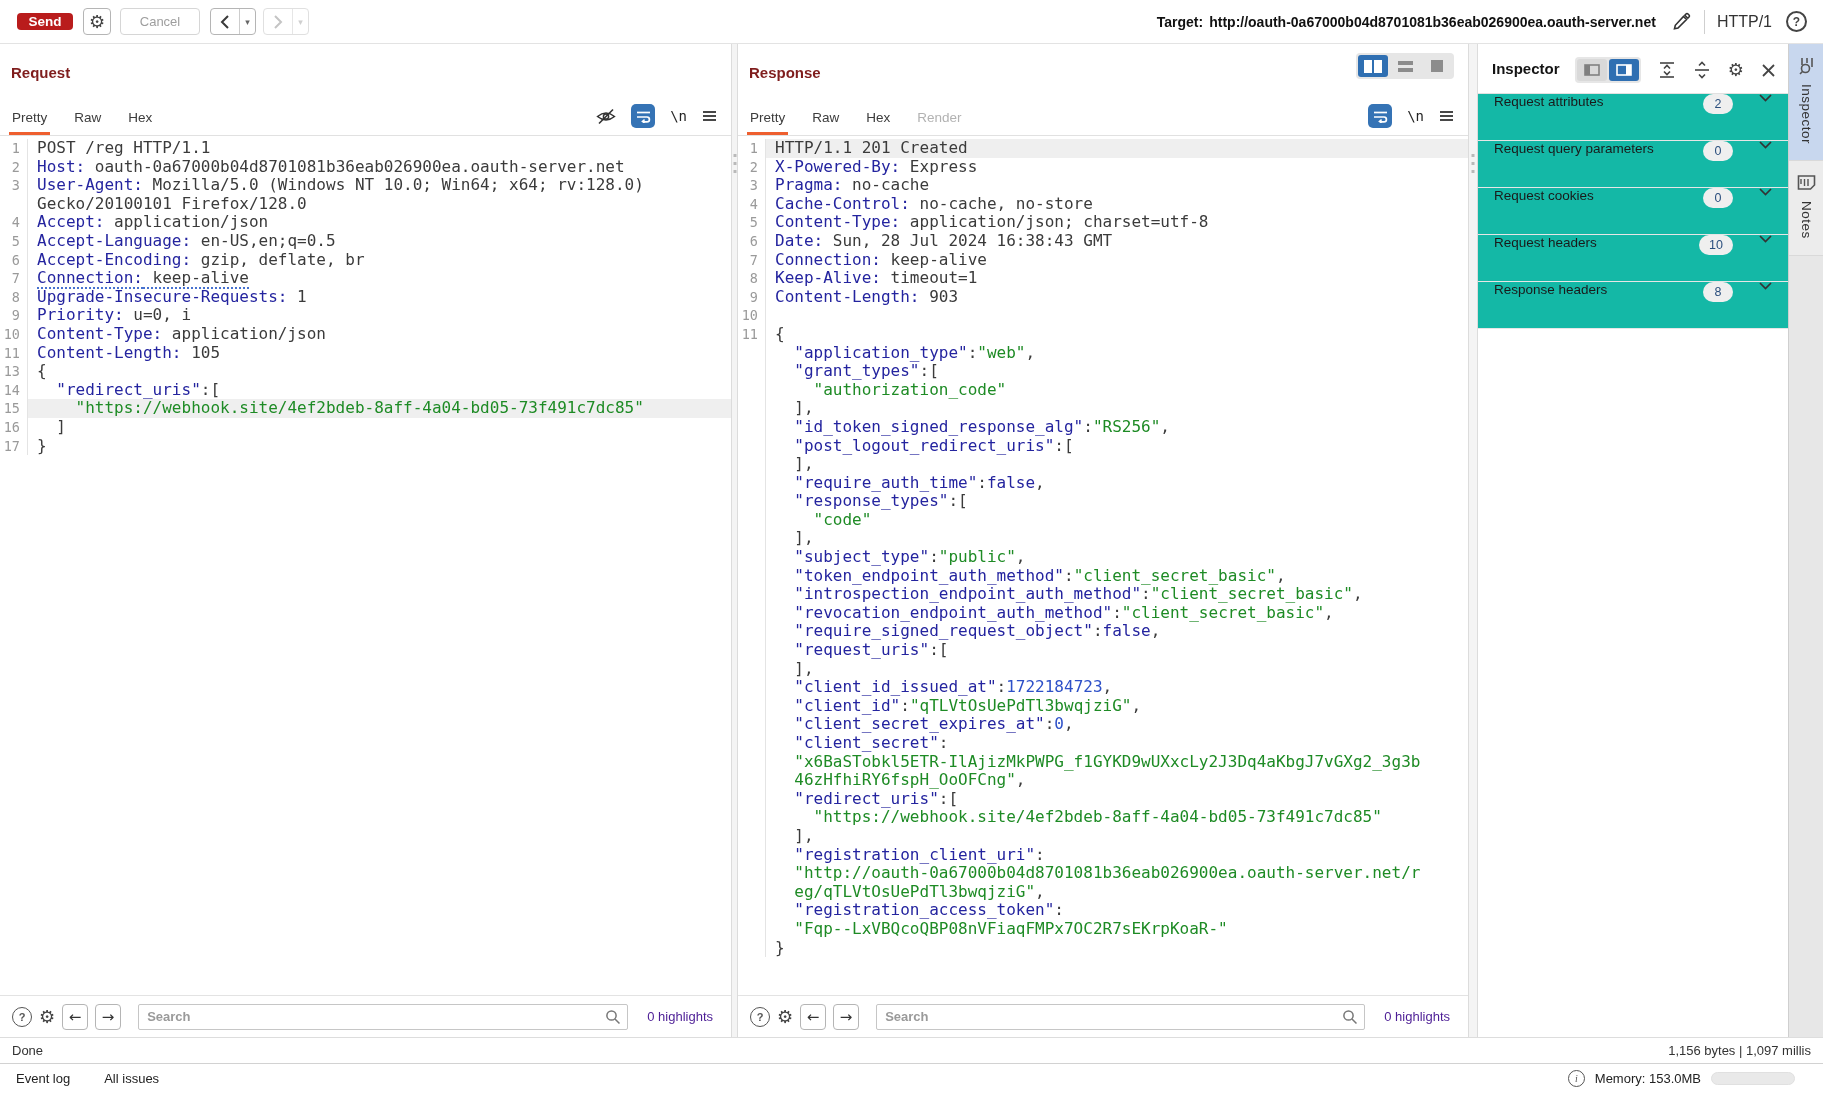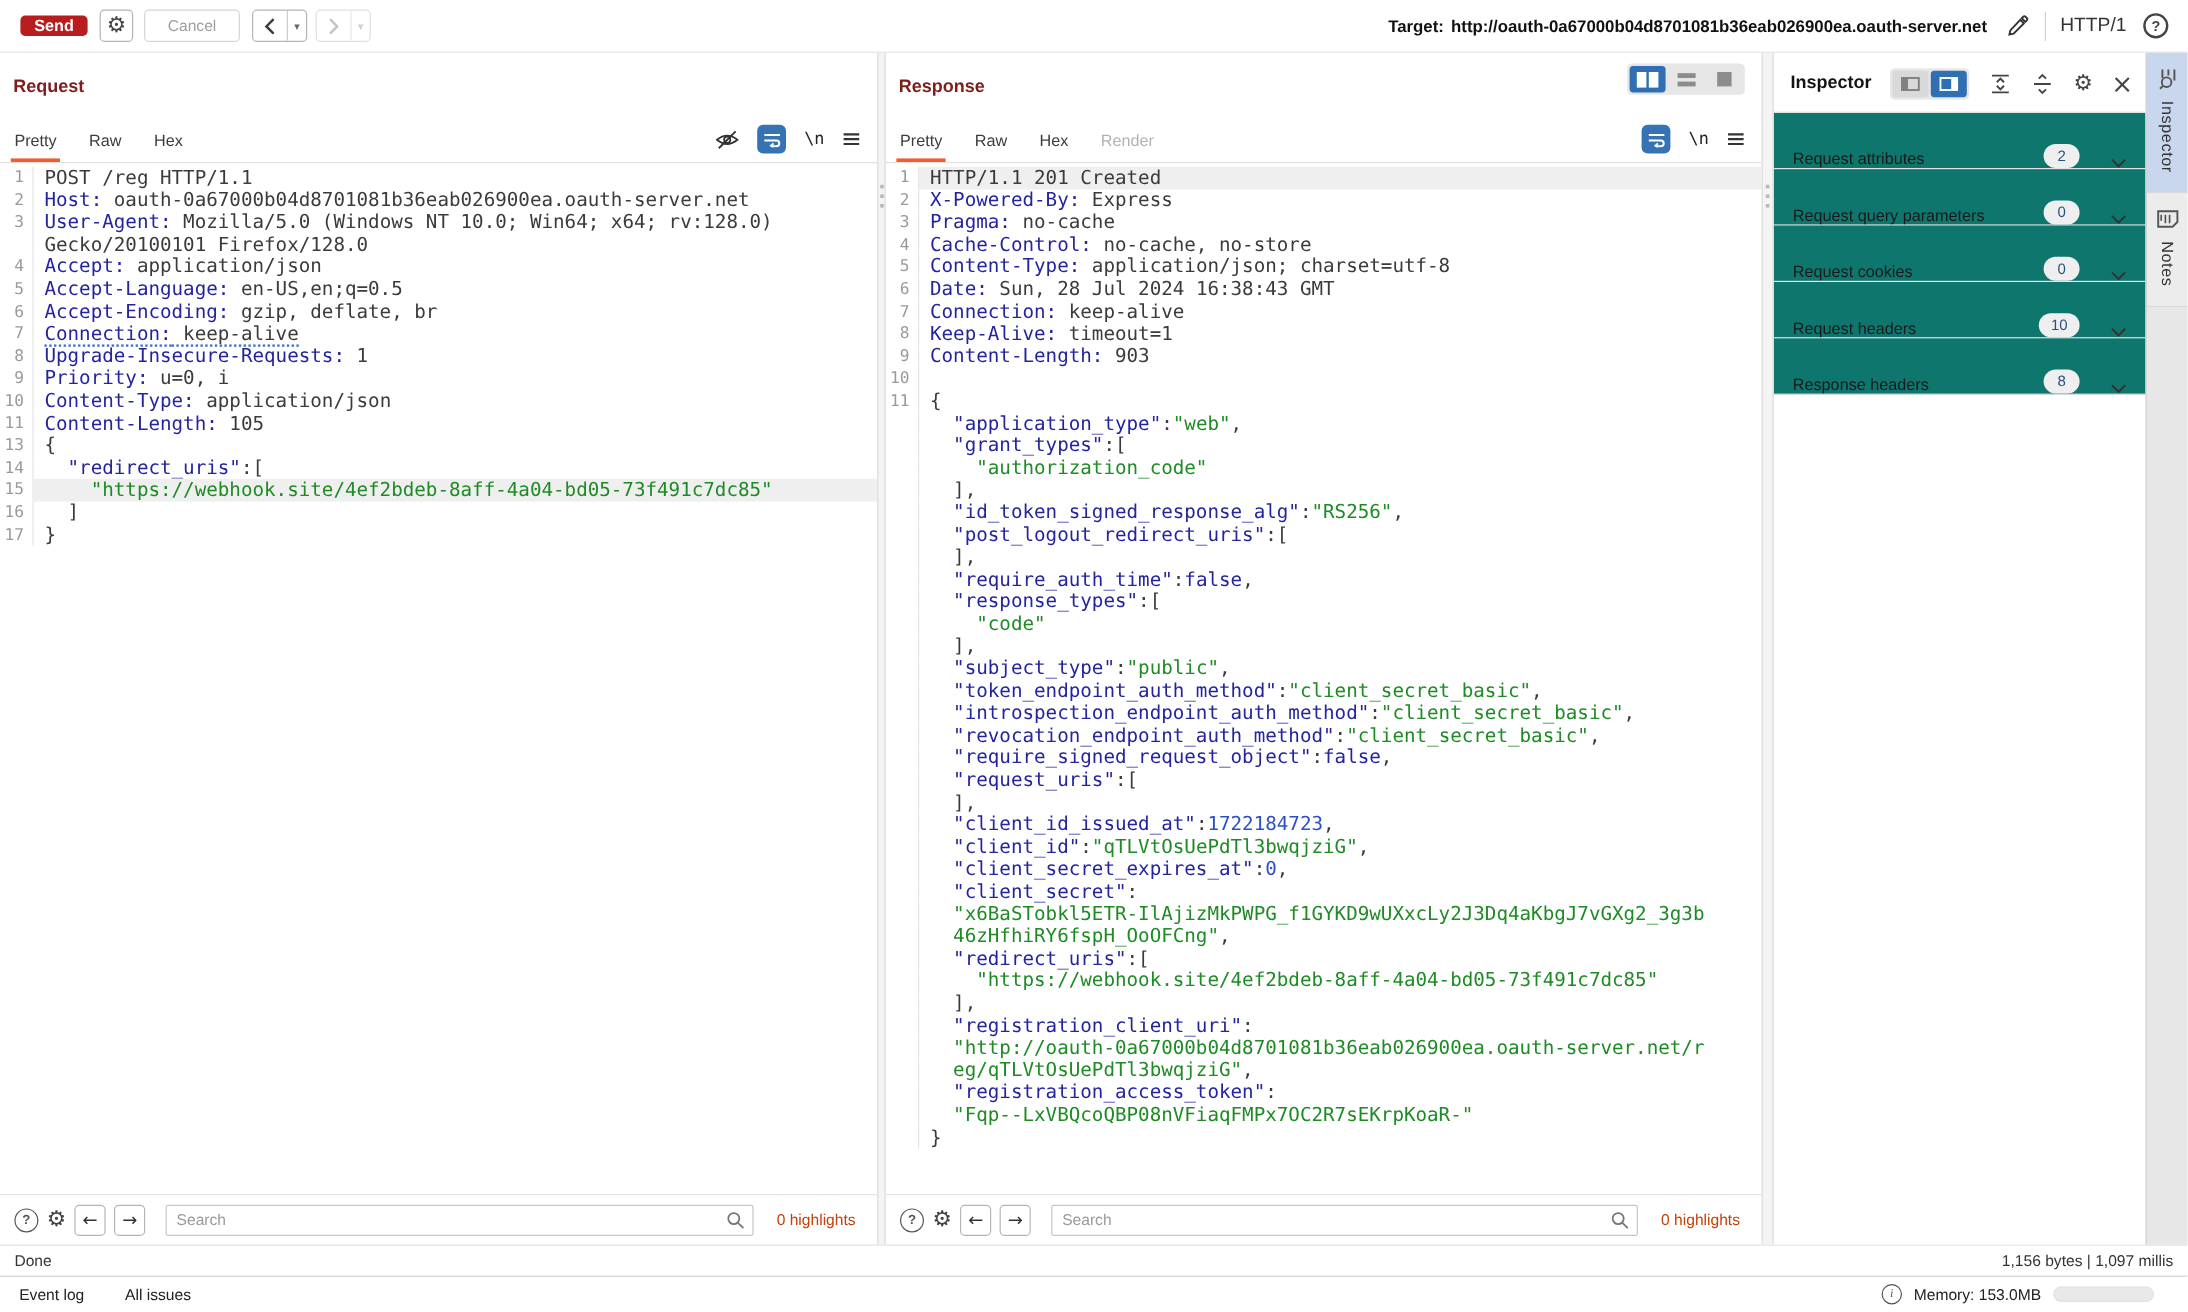--- a/index.html
+++ b/index.html
@@ -82,36 +82,36 @@
     align-items:center; padding:0 12px; gap:7px; }
   .circle-sm { width:20px; height:20px; border:1.5px solid #555; border-radius:50%;
     display:flex; align-items:center; justify-content:center; font-size:11px; font-weight:bold;
     color:#555; background:#fff; }
   .gear-glyph { font-family:"DejaVu Sans", sans-serif; font-size:18px; color:#444; line-height:1; }
   .nav-sq { width:26px; height:26px; border:1px solid #b5b5b5; border-radius:4px; background:#fff;
     display:flex; align-items:center; justify-content:center; font-size:15px; color:#333;
     font-family:"DejaVu Sans", sans-serif; }
   .search-box { flex:1; position:relative; height:26px; margin-left:10px; }
   .search-box input { width:100%; height:100%; border:1px solid #c6c6c6; border-radius:2px;
-    padding:0 24px 0 8px; font-size:13px; color:#0369a1; outline:none; font-family:inherit; }
+    padding:0 24px 0 8px; font-size:13px; color:#0369a1; outline:none; font-family:inherit;font-weight:bold; }
   .search-box input::placeholder { color:#9a9a9a; }
   .mag { position:absolute; right:7px; top:5px; }
-  .highlights { flex:none; margin:0 6px 0 12px; font-size:13px; color:#c2410c; }
+  .highlights { flex:none; margin:0 6px 0 12px; font-size:13px; color:#4c1d95; }
 
   
   .inspector { width:310px; display:flex; flex-direction:column; background:#fff; }
   .insp-head { position:relative; height:50px; border-bottom:1px solid #e1e1e1; flex:none; }
   .insp-title { position:absolute; left:14px; top:16px; font-size:15px; font-weight:bold; color:#141414; }
   .insp-icons { position:absolute; right:12px; top:13px; display:flex; align-items:center; gap:17px; }
   .dock-group { display:flex; background:#e6e6e6; border-radius:4px; padding:2px; gap:2px; }
   .dock-btn { width:30px; height:22px; border-radius:3px; border:none; background:#d9d9d9;
     display:flex; align-items:center; justify-content:center; }
   .dock-btn.active { background:#2f6fb2; }
-  .insp-row { height:47px; border-bottom:1px solid #e6e6e6; display:flex; align-items:flex-end;
-    padding:0 16px; background:#0f766e; }
+  .insp-row { height:47px; border-bottom:1px solid #e6e6e6; display:flex; align-items:flex-start;
+    padding:0 16px; background:#14b8a6; }
   .insp-row .lbl { flex:1; font-size:13.5px; color:#1a1a1a; }
   .badge { min-width:30px; text-align:center; background:#efefef; color:#2b4f7e; font-size:12.5px;
     border-radius:10px; padding:3px 10px; margin-right:26px; }
   .insp-rest { flex:1; background:#fff; }
 
   
   .strip { width:35px; display:flex; flex-direction:column; background:#ececec; border-left:1px solid #cfcfcf; }
   .strip-tab { display:flex; flex-direction:column; align-items:center; padding:12px 0 16px; }
   .strip-tab.active { background:#c8d7ee; }
   .strip-tab.notes { border-top:1px solid #d9d9d9; border-bottom:1px solid #d9d9d9; }

